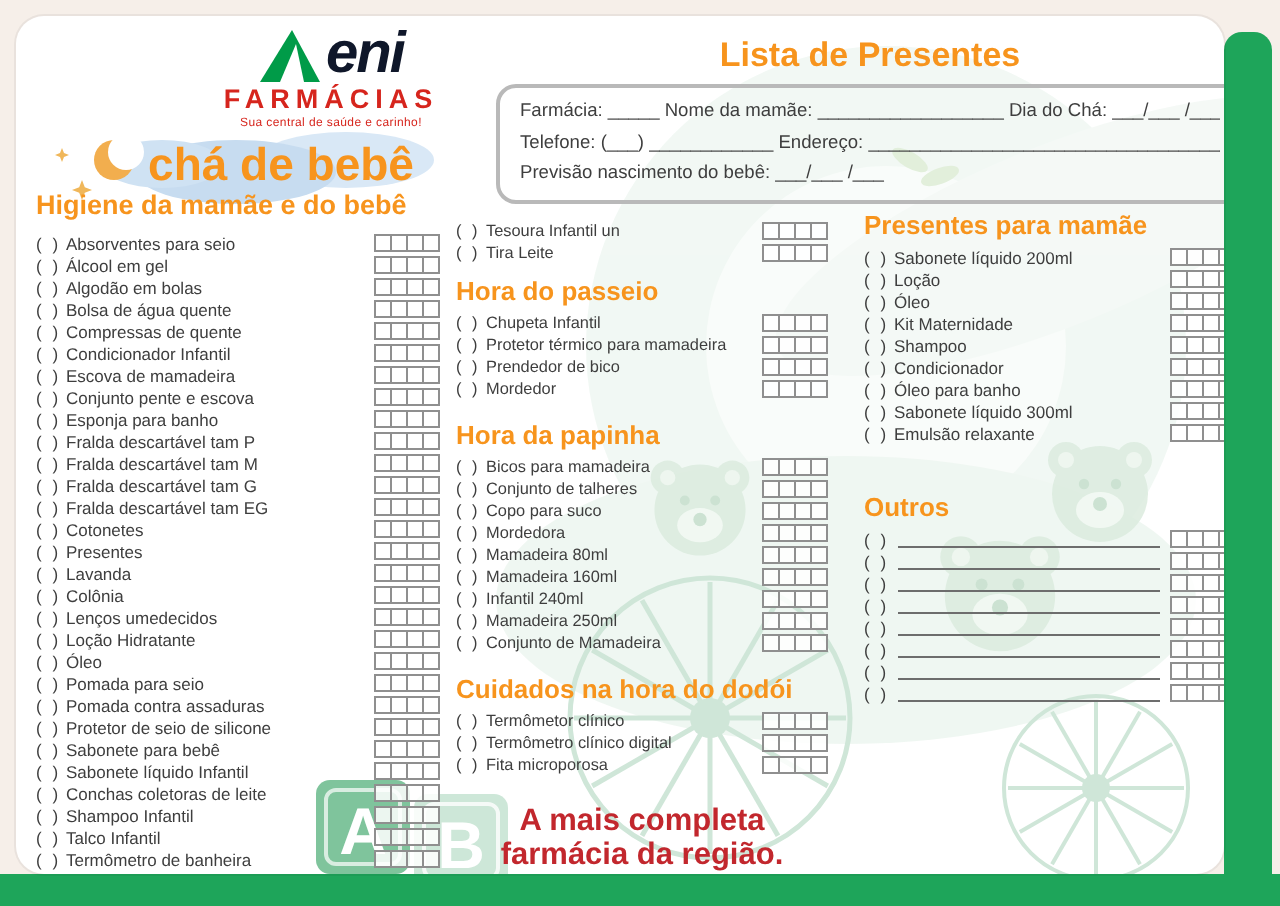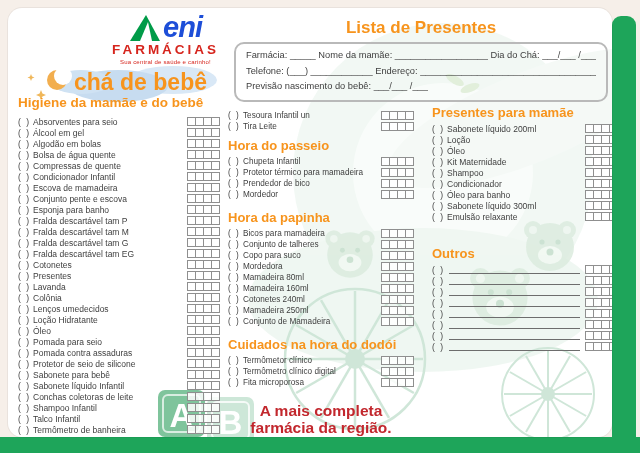--- a/index.html
+++ b/index.html
@@ -6,31 +6,31 @@
   body{font-family:"Liberation Sans", sans-serif; background:#f6efe9;}
   .page{position:relative;width:640px;height:453px;background:#f6efe9;overflow:hidden;}
   .frame-strip{position:absolute;left:612px;top:16px;width:24px;height:437px;background:#1EA55A;border-radius:9px 9px 0 0;}
   .frame-band{position:absolute;left:0;top:437px;width:640px;height:16px;background:#1EA55A;}
   .card{position:absolute;left:8px;top:8px;width:604px;height:429px;background:#ffffff;border-radius:14px;overflow:hidden;box-shadow:0 0 0 1px rgba(0,0,0,.05);}
   .wm{position:absolute;left:0;top:0;width:604px;height:429px;pointer-events:none;}
 
   
   .logo{position:absolute;left:50px;top:4px;width:215px;text-align:center;line-height:1;}
   .logo-row{display:flex;align-items:flex-end;justify-content:center;height:30px;}
-  .logo-word{font-size:29px;font-weight:bold;font-style:italic;color:#1d4ed8;letter-spacing:-1px;}
+  .logo-word{font-size:29px;font-weight:bold;font-style:italic;color:#0f172a;letter-spacing:-1px;}
   .logo-sub{font-size:13.5px;font-weight:bold;color:#D6251D;letter-spacing:3px;margin-top:1px;}
   .logo-tag{font-size:6px;color:#D6251D;margin-top:2px;letter-spacing:.2px;}
 
   
   .event{position:absolute;left:15px;top:54px;width:235px;height:46px;}
   .event svg{position:absolute;left:0;top:0;}
   .event-text{position:absolute;left:0;top:7px;width:100%;text-align:center;font-size:23px;font-weight:bold;color:#F7941D;}
 
   
-  .listform{position:absolute;left:226px;top:10px;width:374px;}
+  .listform{position:absolute;left:240px;top:10px;width:374px;}
   .form-title{text-align:center;font-size:17px;font-weight:bold;color:#F7941D;margin-bottom:4px;}
   .form-box{border:2px solid #b9b9b9;border-radius:10px;padding:4px 10px 5px 10px;}
   .form-line{font-size:9.3px;line-height:15.5px;color:#3E3E3E;white-space:nowrap;overflow:hidden;}
 
   
   .col{position:absolute;}
   .col1{left:10px;top:86px;width:202px;}
   .col2{left:220px;top:100px;width:186px;}
   .col3{left:424px;top:97px;width:186px;}
   .sec-h{font-weight:bold;color:#F7941D;font-size:13px;line-height:16px;white-space:nowrap;}
@@ -603,21 +603,21 @@
             <span class="lbl">Mamadeira 160ml</span>
             <span class="boxes">
               <i></i>
               <i></i>
               <i></i>
               <i></i>
             </span>
           </div>
           <div class="row">
             <span class="paren">( )</span>
-            <span class="lbl">Cotonetes 240ml</span>
+            <span class="lbl">Infantil 240ml</span>
             <span class="boxes">
               <i></i>
               <i></i>
               <i></i>
               <i></i>
             </span>
           </div>
           <div class="row">
             <span class="paren">( )</span>
             <span class="lbl">Mamadeira 250ml</span>

